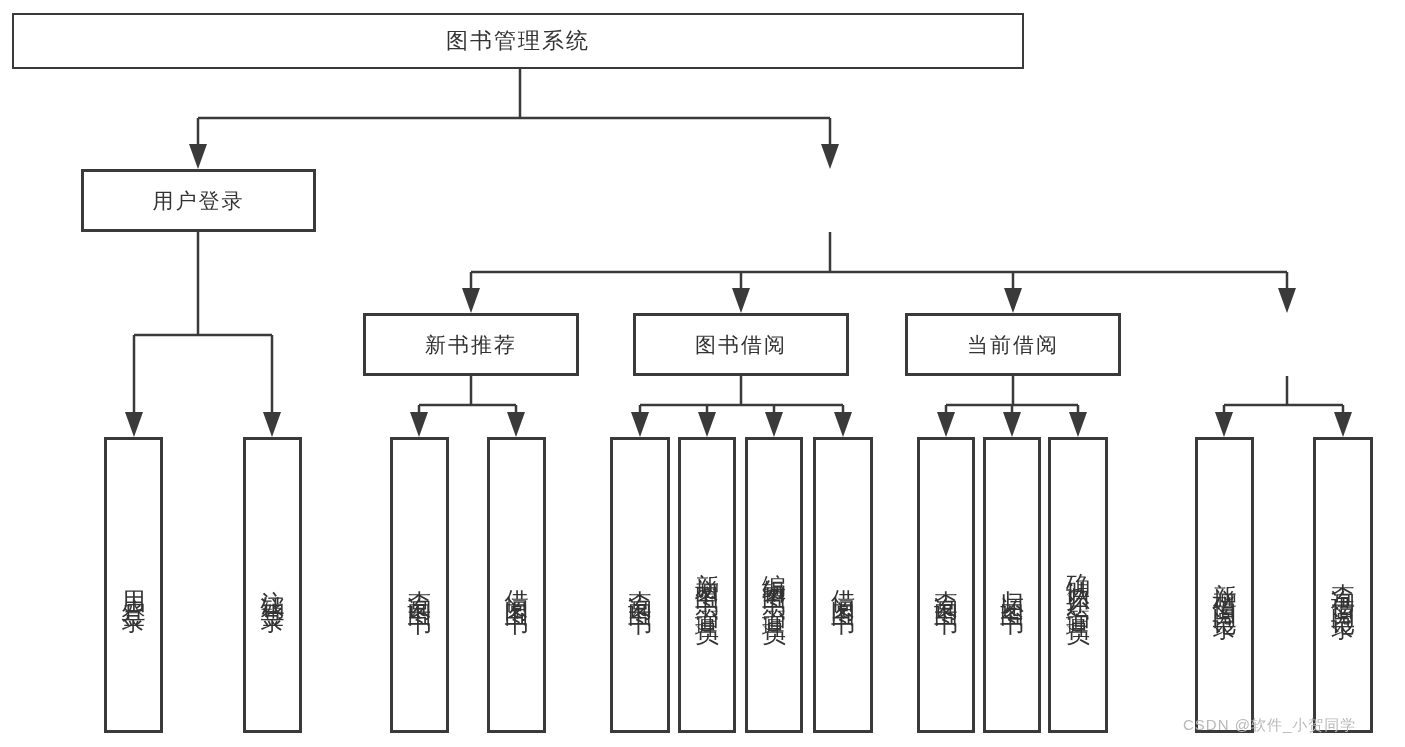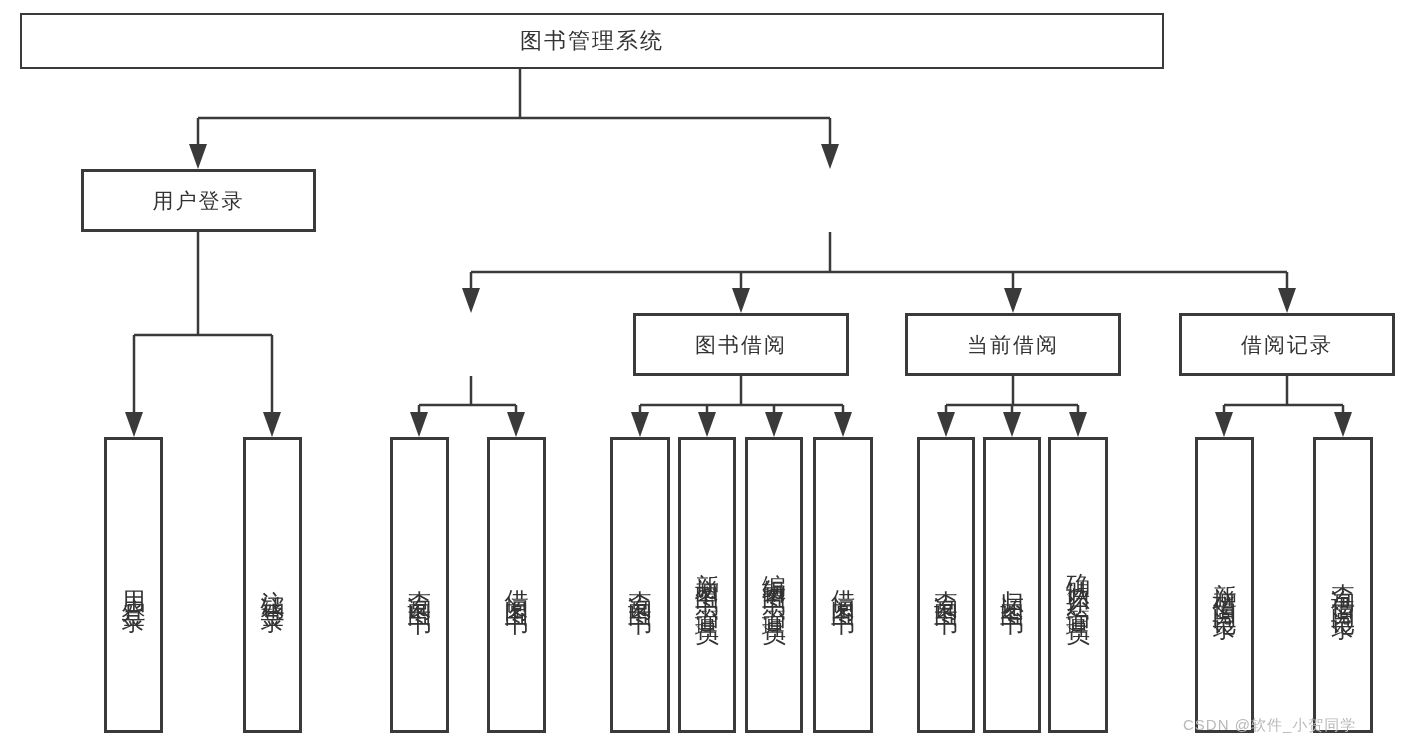--- a/index.html
+++ b/index.html
@@ -117,27 +117,27 @@
       <polygon points="765,412 783,412 774,437"></polygon>
       <polygon points="834,412 852,412 843,437"></polygon>
       <polygon points="937,412 955,412 946,437"></polygon>
       <polygon points="1003,412 1021,412 1012,437"></polygon>
       <polygon points="1069,412 1087,412 1078,437"></polygon>
       <polygon points="1215,412 1233,412 1224,437"></polygon>
       <polygon points="1334,412 1352,412 1343,437"></polygon>
     </g>
   </svg>
 
-  <div class="box root" style="left:20px; top:13px; width:1144px; height:56px;">图书管理系统</div>
+  <div class="box root" style="left:12px; top:13px; width:1012px; height:56px;">图书管理系统</div>
 
   <div class="box" style="left:81px; top:169px; width:235px; height:63px;">用户登录</div>
 
+  <div class="box" style="left:363px; top:313px; width:216px; height:63px;">新书推荐</div>
   <div class="box" style="left:633px; top:313px; width:216px; height:63px;">图书借阅</div>
   <div class="box" style="left:905px; top:313px; width:216px; height:63px;">当前借阅</div>
-  <div class="box" style="left:1179px; top:313px; width:216px; height:63px;">借阅记录</div>
 
   <div class="box vbox" style="left:104px; top:437px; width:59px; height:296px;">用户登录</div>
   <div class="box vbox" style="left:243px; top:437px; width:59px; height:296px;">注销登录</div>
 
   <div class="box vbox" style="left:390px; top:437px; width:59px; height:296px;">查询图书</div>
   <div class="box vbox" style="left:487px; top:437px; width:59px; height:296px;">借阅图书</div>
 
   <div class="box vbox" style="left:610px; top:437px; width:60px; height:296px;">查询图书</div>
   <div class="box vbox" style="left:678px; top:437px; width:58px; height:296px;">新增图书（管理员）</div>
   <div class="box vbox" style="left:745px; top:437px; width:58px; height:296px;">编辑图书（管理员）</div>

